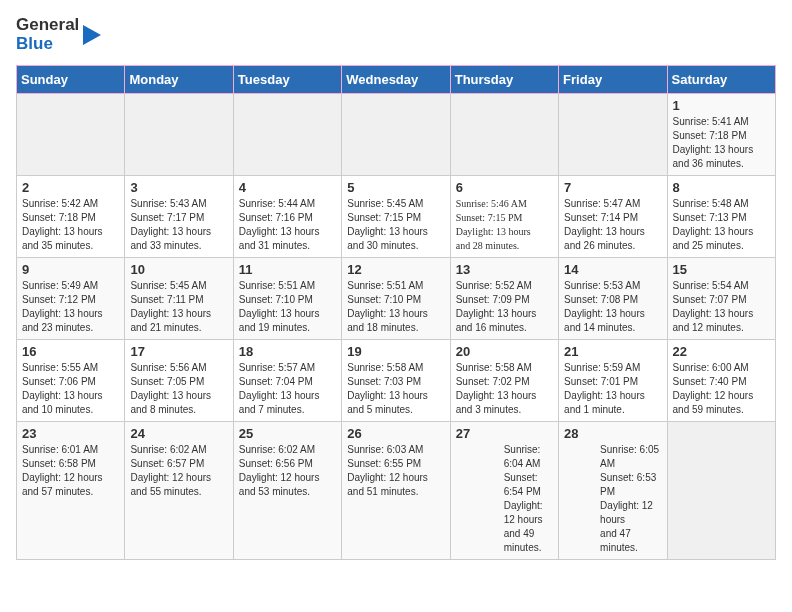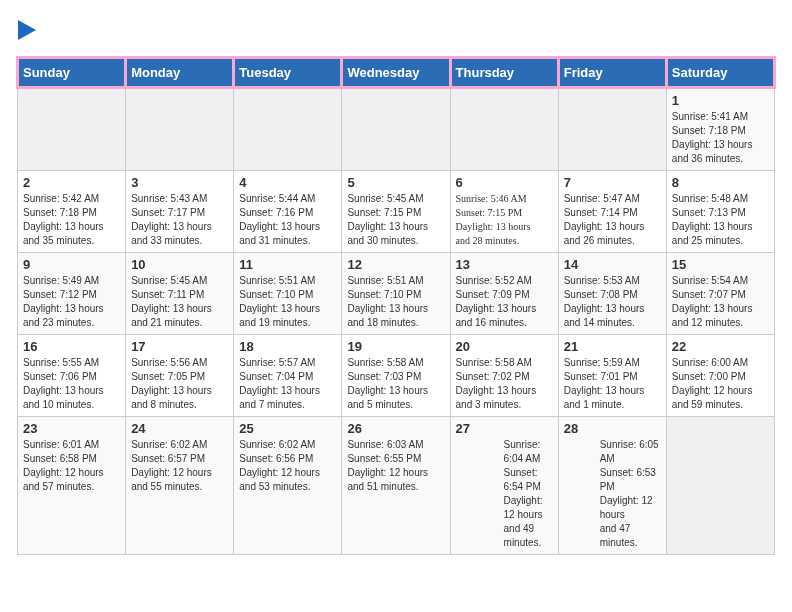--- a/index.html
+++ b/index.html
@@ -38,21 +38,21 @@
       border-collapse: collapse;
       border: 1px solid #ccc;
     }
     .calendar th {
       background: #2a6db5;
       color: #fff;
       font-size: 13px;
       font-weight: bold;
       padding: 6px 4px;
       text-align: left;
-      border: 3px solid #f9a8d4;
+      border: 1px solid #f9a8d4;
     }
     .calendar td {
       border: 1px solid #ccc;
       vertical-align: top;
       padding: 4px 5px;
       width: calc(100% / 7);
       min-height: 80px;
       font-size: 10.5px;
       color: #333;
       background: #fff;
@@ -77,20 +77,24 @@
     .empty-cell {
       background: #f0f0f0 !important;
     }
   </style>
 </head>
 <body>
 
 <div class="header">
   <div class="logo">
   <div style="display:flex;align-items:center;gap:2px;">
+    <div style="display:flex;flex-direction:column;line-height:1.1;">
+      <span style="font-size:17px;font-weight:bold;color:#333;">General</span>
+      <span style="font-size:17px;font-weight:bold;color:#1a6bbf;">Blue</span>
+    </div>
     <svg width="22" height="28" viewBox="0 0 22 28">
       <polygon points="2,4 20,14 2,24" fill="#1a6bbf"></polygon>
     </svg>
   </div>
 </div>
   <div class="title-area">
     <div class="month-title"></div>
     <div class="location"></div>
   </div>
 </div>
@@ -264,21 +268,21 @@
         <td>
           <span class="day-num">21</span>
           <div class="day-info" style="white-space: pre-line;">Sunrise: 5:59 AM
 Sunset: 7:01 PM
 Daylight: 13 hours
 and 1 minute.</div>
         </td>
         <td>
           <span class="day-num">22</span>
           <div class="day-info" style="white-space: pre-line;">Sunrise: 6:00 AM
-Sunset: 7:00 PM
+Sunset: 7:40 PM
 Daylight: 12 hours
 and 59 minutes.</div>
         </td>
       </tr>
       <tr>
         <td>
           <span class="day-num">23</span>
           <div class="day-info" style="white-space: pre-line;">Sunrise: 6:01 AM
 Sunset: 6:58 PM
 Daylight: 12 hours

